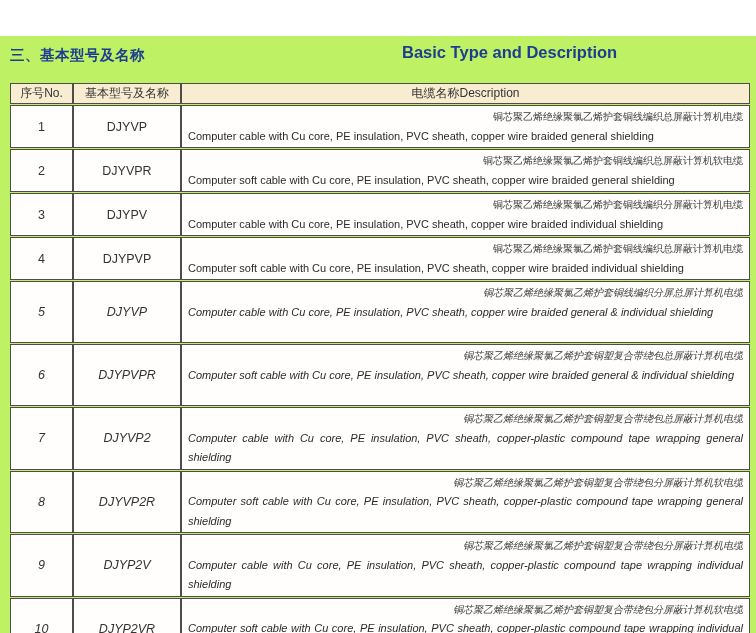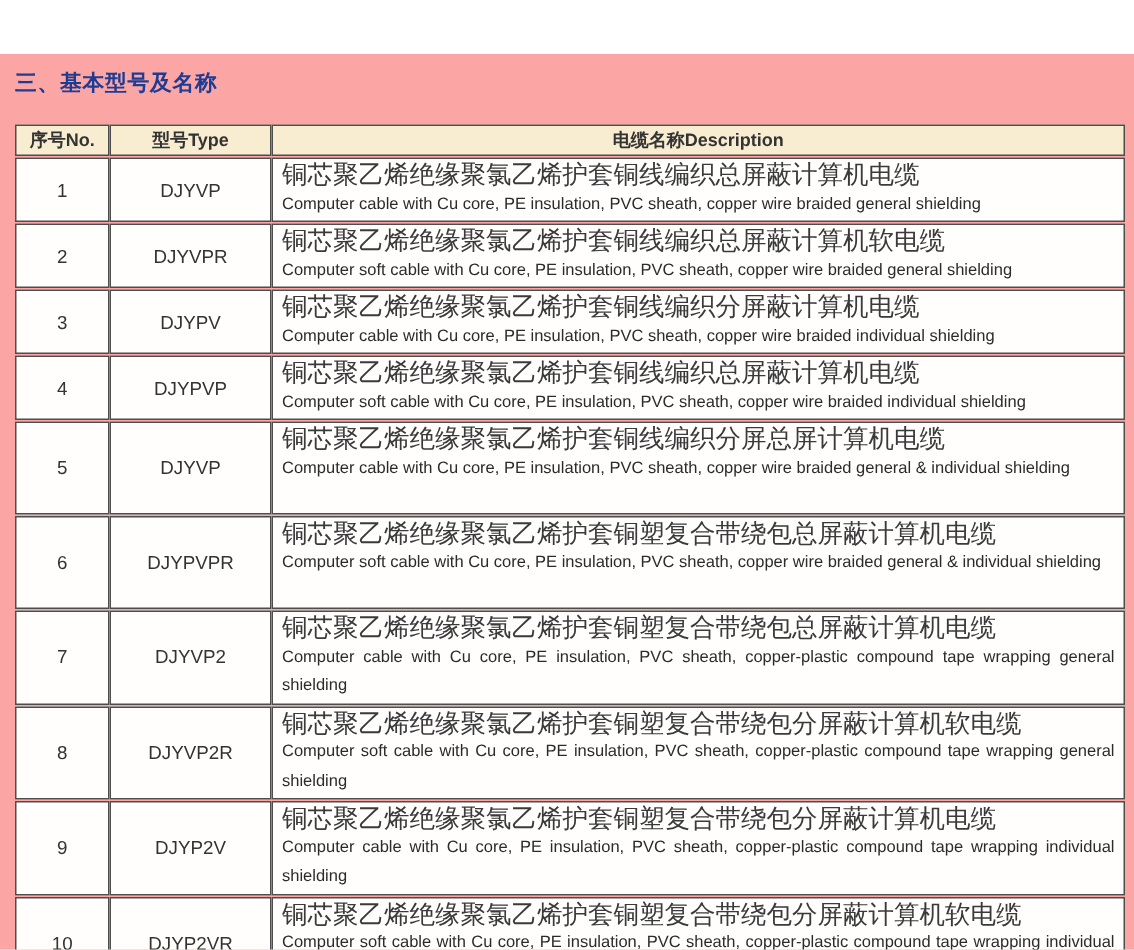--- a/index.html
+++ b/index.html
@@ -7,21 +7,21 @@
     width: 756px; height: 633px;
     background: #ffffff;
     font-family: "Liberation Sans", "DejaVu Sans", sans-serif;
     position: relative;
     overflow: hidden;
   }
   .page {
     position: absolute;
     top: 36px; left: 0;
     width: 756px; height: 597px;
-    background: #fca5a5;
+    background: #bef264;
   }
   .titlebar {
     position: relative;
     height: 46px;
   }
   .title-cn {
     position: absolute;
     left: 10px; top: 10px;
     font-size: 14.5px;
     font-weight: bold;
@@ -43,73 +43,74 @@
     table-layout: fixed;
   }
   td, th {
     border: 1px solid #4d4d4d;
     background: #fffefd;
     color: #2e2e2e;
     vertical-align: middle;
   }
   th {
     background: #f9edd1;
-    font-weight: bold;
+    font-weight: normal;
     font-size: 12px;
     height: 17px;
     padding: 1px 2px;
     color: #333333;
   }
   td.c-no, td.c-type {
     text-align: center;
     font-size: 12.5px;
     color: #333333;
   }
   .col-no   { width: 63px; }
   .col-type { width: 108px; }
   td.c-desc {
     padding: 1px 6px 1px 6px;
     vertical-align: top;
   }
   td.c-desc .cn {
-    font-size: 17px;
+    font-size: 10px;
     line-height: 19.5px;
     color: #3a3a3a;
-    text-align: left;
+    text-align: right;
     white-space: nowrap;
     overflow: hidden;
   }
   td.c-desc .en {
     font-size: 11px;
     line-height: 19.5px;
     color: #2b2b2b;
     text-align: justify;
   }
   tr.h2 td { height: 39px; }
-  tr.h3 td { height: 58px; }
+  tr.h3 td { height: 58px; font-style: italic; }
 </style>
 </head>
 <body>
 
 <div class="page">
 
   <div class="titlebar">
     <div class="title-cn">三、基本型号及名称</div>
+    <div class="title-en">Basic Type and Description</div>
   </div>
 
   <table class="spec">
     <colgroup>
       <col class="col-no">
       <col class="col-type">
       <col>
     </colgroup>
     <thead>
       <tr>
         <th>序号No.</th>
-        <th>型号Type</th>
+        <th>基本型号及名称</th>
         <th>电缆名称Description</th>
       </tr>
     </thead>
     <tbody>
 
         <tr class="h2">
           <td class="c-no">1</td>
           <td class="c-type">DJYVP</td>
           <td class="c-desc">
             <div class="cn">铜芯聚乙烯绝缘聚氯乙烯护套铜线编织总屏蔽计算机电缆</div>

